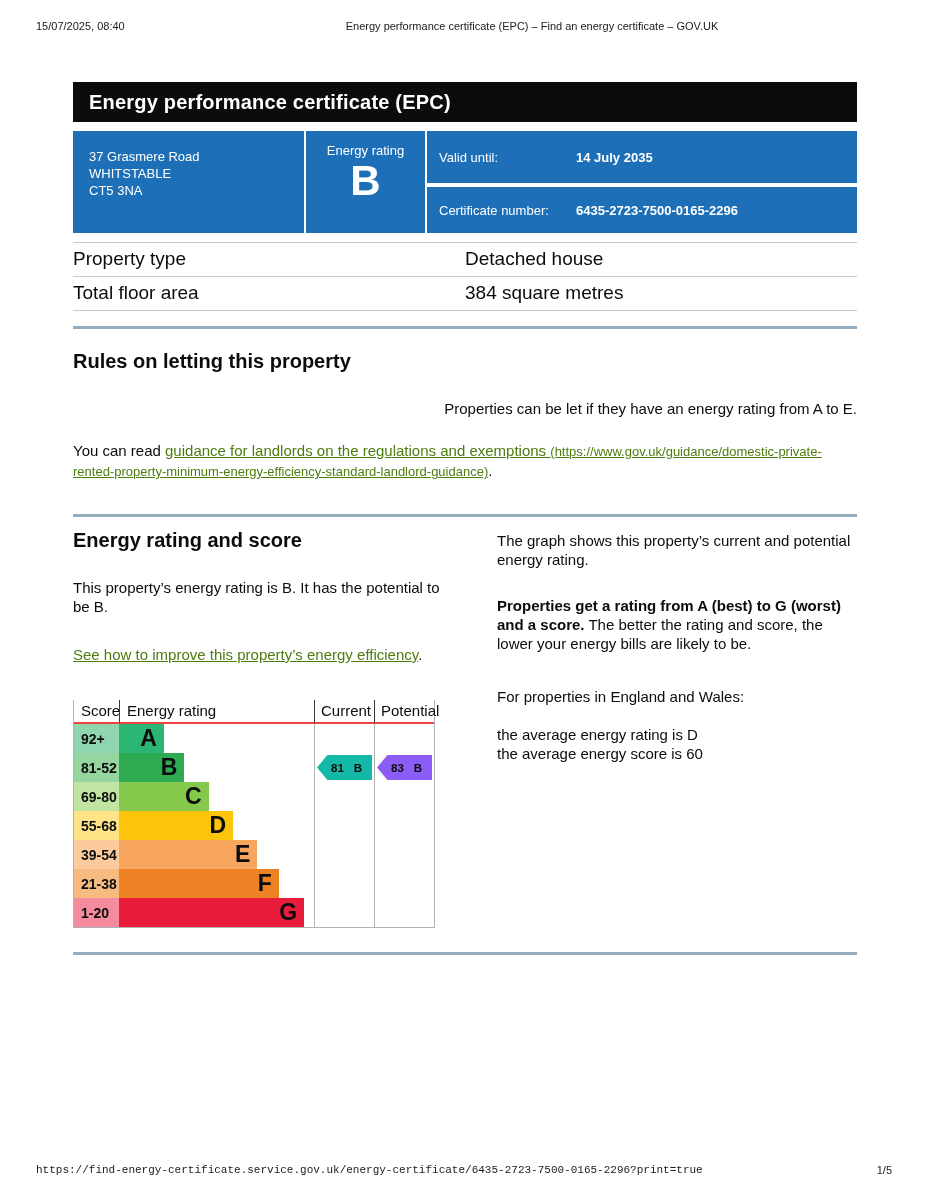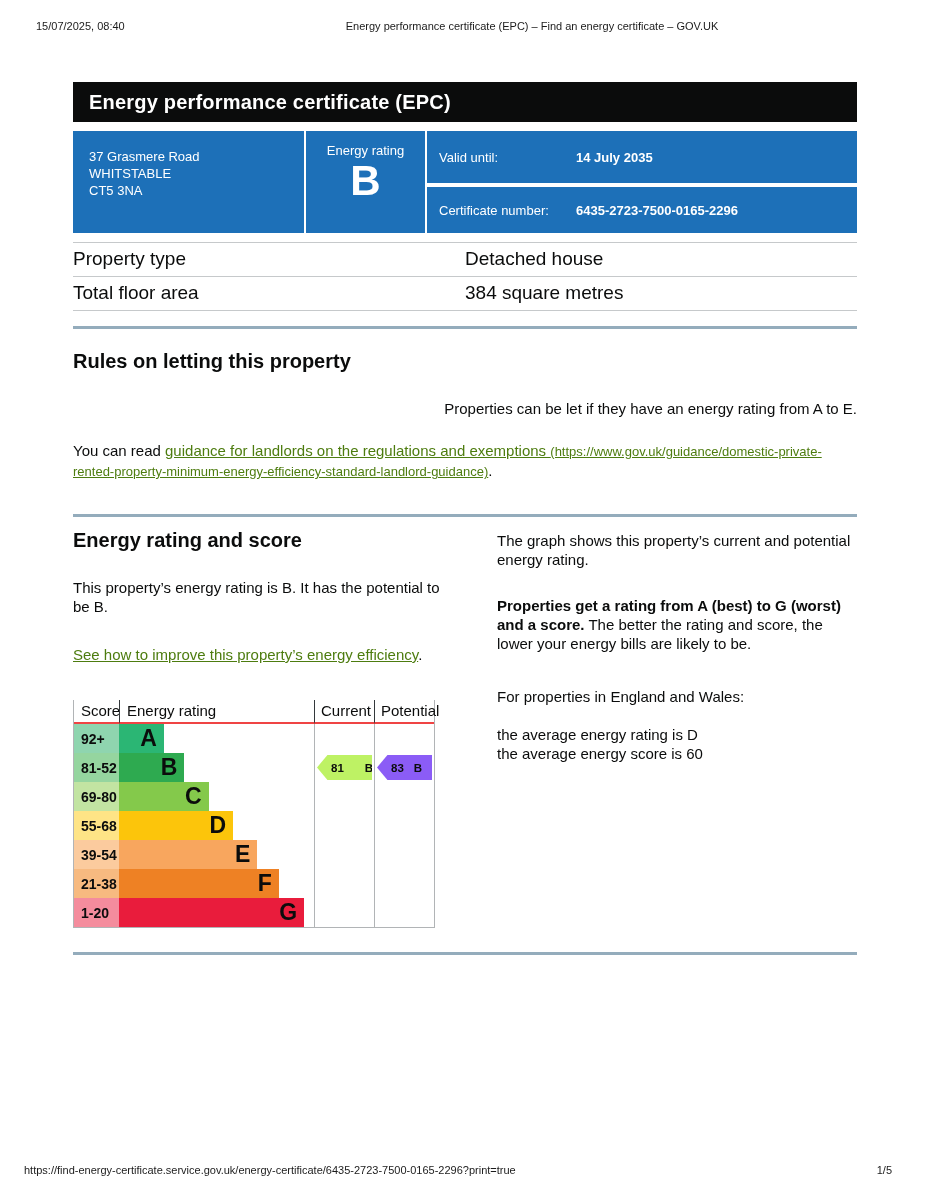--- a/index.html
+++ b/index.html
@@ -5,21 +5,21 @@
   * { box-sizing: border-box; }
   html,body { margin:0; padding:0; background:#fff; }
   body { font-family:"Liberation Sans", sans-serif; color:#0b0c0c; }
   .page { position:relative; width:928px; height:1200px; background:#fff; overflow:hidden; }
 
   
   .print-header { position:absolute; top:20px; left:0; right:0; height:14px; font-size:11px; color:#1b1b1b; }
   .ph-date { position:absolute; left:36px; top:0; }
   .ph-title { position:absolute; left:532px; top:0; transform:translateX(-50%); white-space:nowrap; }
   .page-footer { position:absolute; bottom:22px; left:0; right:0; height:14px; font-size:11px; color:#1b1b1b; }
-  .pf-url { position:absolute; left:24px; top:0; }
+  .pf-url { position:absolute; left:36px; top:0;font-family:Liberation Mono, monospace; }
   .pf-page { position:absolute; right:36px; top:0; }
 
   .content { position:absolute; left:73px; top:82px; width:784px; }
 
   .banner { height:40px; background:#0b0c0c; color:#fff; font-size:20px; font-weight:bold;
             line-height:40px; padding-left:16px; letter-spacing:0.2px; }
 
   .cert-box { margin-top:9px; display:flex; height:102px; }
   .blue-cell { background:#1d70b8; color:#fff; }
   .cert-addr { width:231px; font-size:13px; line-height:17px; padding:17px 0 0 16px; }
@@ -157,21 +157,21 @@
                 <div class="epc-pot-cell"></div>
               </div>
               <div class="epc-row">
                 <div class="epc-score" style="background: rgb(149, 213, 159);">81-52</div>
                 <div class="epc-bandcell">
                   <div class="epc-bar" style="width: 33.5%; background: rgb(46, 170, 80);">
                     <span class="epc-letter">B</span>
                   </div>
                 </div>
                 <div class="epc-cur-cell">
-                  <div class="epc-arrow" style="background: #bef264; gap: 11px;">
+                  <div class="epc-arrow" style="background: #14b8a6;">
                     <span class="a-num">81</span>
                     <span class="a-ltr">B</span>
                   </div>
                 </div>
                 <div class="epc-pot-cell">
                   <div class="epc-arrow" style="background: #8b5cf6;">
                     <span class="a-num">83</span>
                     <span class="a-ltr">B</span>
                   </div>
                 </div>

